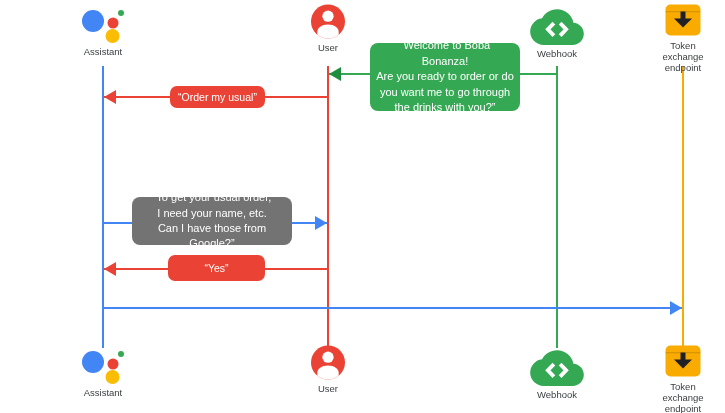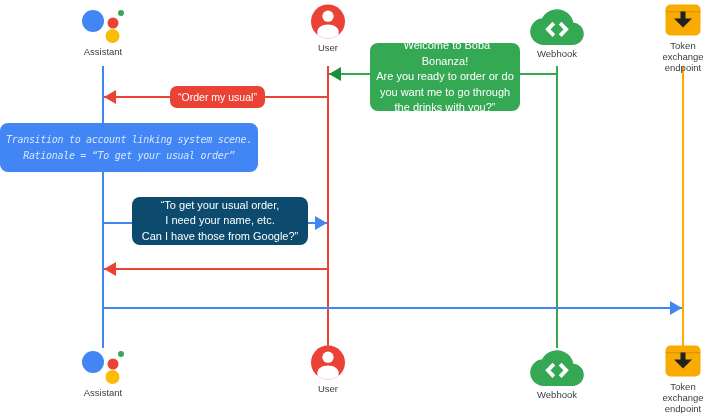--- a/index.html
+++ b/index.html
@@ -29,21 +29,21 @@
   .ah-yes     { left:104px; top:262px; border-right-color:#EA4335; }
   .ah-send    { left:670px; top:301px; border-left-color:#4285F4; }
 
   .bubble {
     position:absolute; display:flex; align-items:center; justify-content:center;
     color:#fff; text-align:center; white-space:pre-line; box-sizing:border-box;
     border-radius:8px; font-weight:500;
   }
   .bb-welcome { left:370px; top:43px;  width:150px; height:68px; background:#34A853; font-size:11px; line-height:1.42; padding:2px 6px; }
   .bb-order   { left:170px; top:86px;  width:95px;  height:22px; background:#EA4335; font-size:10.5px; border-radius:7px; }
-  .bb-ask     { left:132px; top:197px; width:176px; height:48px; background:#0c4a6e; font-size:11px; line-height:1.4; padding:2px 6px; }
+  .bb-ask     { left:132px; top:197px; width:160px; height:48px; background:#737373; font-size:11px; line-height:1.4; padding:2px 6px; }
   .bb-yes     { left:168px; top:255px; width:97px;  height:26px; background:#EA4335; font-size:10.5px; border-radius:7px; }
 
   .note {
     position:absolute; display:flex; align-items:center; justify-content:center;
     background:#4285F4; color:#D9E5FB; text-align:center; white-space:pre-line;
     font-family:"DejaVu Sans Mono", monospace; font-style:italic;
     font-size:10px; letter-spacing:-0.3px; box-sizing:border-box; border-radius:8px;
   }
   .nt-transition { left:0px;   top:123px; width:258px; height:49px; line-height:1.6; }
   .nt-send       { left:265px; top:288px; width:260px; height:36px; line-height:1.5; }
@@ -82,25 +82,24 @@
   <div class="ah ah-left  ah-order"></div>
   <div class="ah ah-right ah-ask"></div>
   <div class="ah ah-left  ah-yes"></div>
   <div class="ah ah-right ah-send"></div>
 
   <div class="bubble bb-order">“Order my usual”</div>
   <div class="bubble bb-welcome">“Welcome to Boba Bonanza!
 Are you ready to order or do
 you want me to go through
 the drinks with you?”</div>
-  <div class="note nt-transition">Transition to account linking system scene.
-Rationale = “To get your usual order”</div>
   <div class="bubble bb-ask">“To get your usual order,
 I need your name, etc.
 Can I have those from Google?”</div>
+  <div class="bubble bb-yes">“Yes”</div>
 
   <div class="actor a-assistant-top">
     <svg width="44" height="40" viewBox="0 0 44 40">
       <circle cx="12" cy="18" r="11" fill="#4285F4"></circle>
       <circle cx="32" cy="20" r="5.5" fill="#EA4335"></circle>
       <circle cx="40" cy="10" r="3" fill="#34A853"></circle>
       <circle cx="31.5" cy="33" r="7" fill="#FBBC04"></circle>
     </svg>
     <div class="actor-label">Assistant</div>
   </div>

